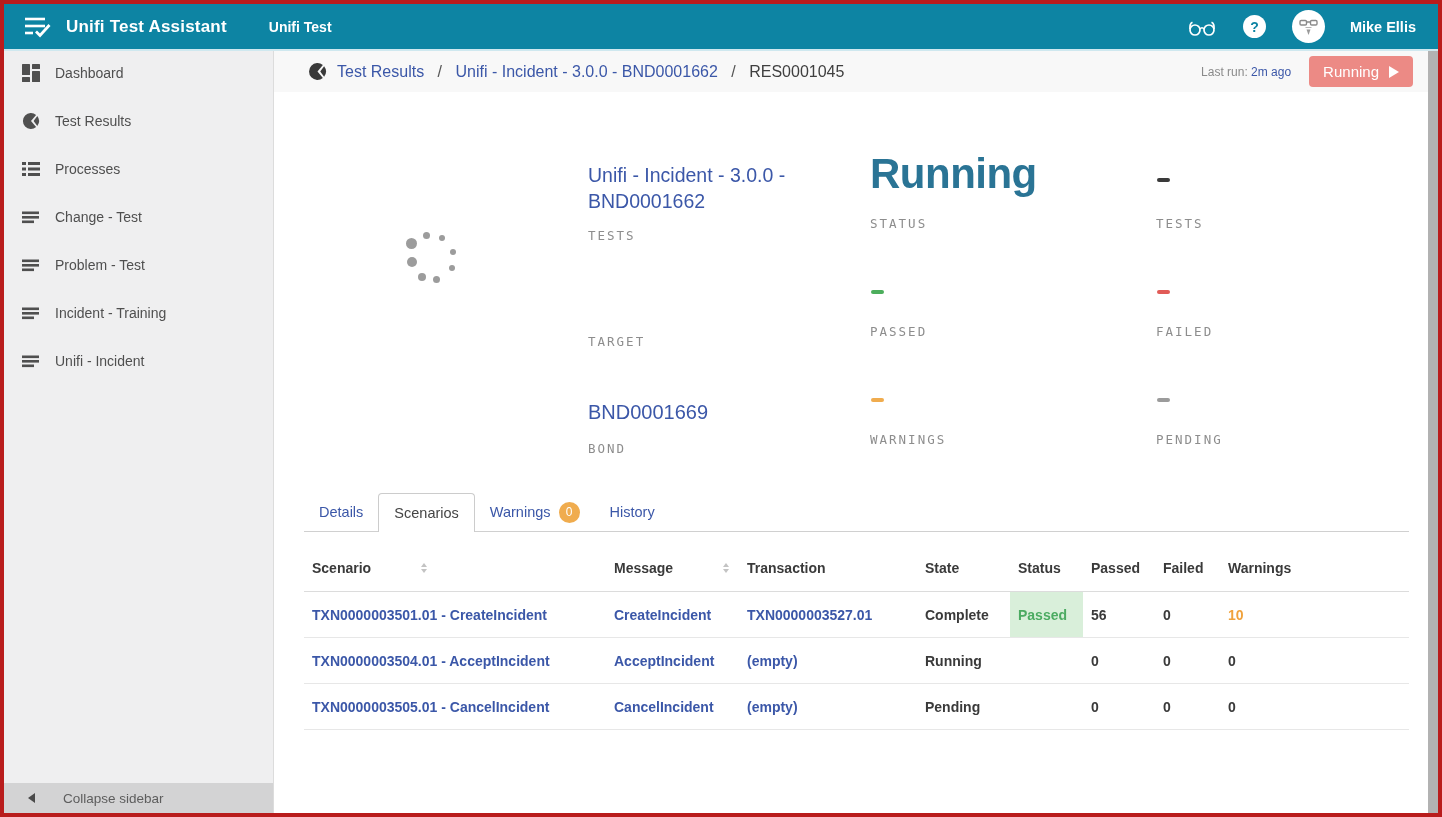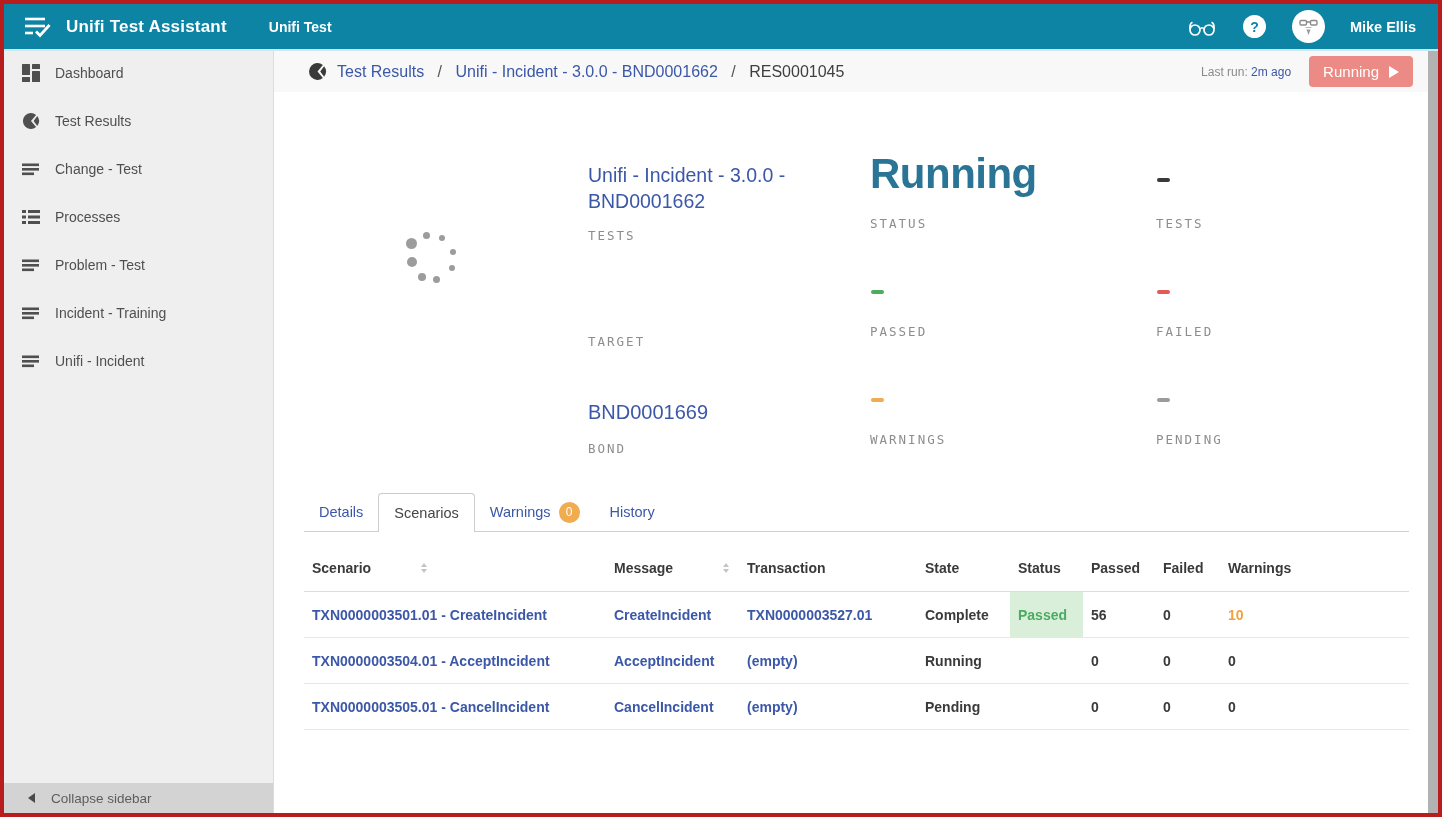--- a/index.html
+++ b/index.html
@@ -41,21 +41,21 @@
     position:absolute; left:0; top:45px; bottom:0; width:270px;
     background:#efeff0; border-right:1px solid #dcdcdc;
   }
   .nav-item {
     height:48px; display:flex; align-items:center; padding-left:17px; gap:14px;
     color:#4f4f4f; font-size:14px; cursor:pointer;
   }
   .nav-ic { width:20px; height:20px; flex:0 0 20px; display:flex; align-items:center; }
   .collapse-bar {
     position:absolute; left:0; right:0; bottom:0; height:30px; background:#d3d3d4;
-    display:flex; align-items:center; padding-left:24px; gap:16px; cursor:pointer;
+    display:flex; align-items:center; padding-left:24px; gap:28px; cursor:pointer;
     color:#5d5d5d; font-size:13.5px;
   }
   .collapse-arrow { width:0; height:0; border-top:5px solid transparent; border-bottom:5px solid transparent; border-right:7px solid #4a4a4a; }
 
   
   .content { position:absolute; left:270px; top:45px; right:0; bottom:0; background:#fff; }
   .page-header {
     position:absolute; left:0; top:0; right:10px; height:43px; background:#f8f8f8;
     border-top:2px solid #cfe8ef; display:flex; align-items:center; padding:0 15px 0 33px;
   }
@@ -198,39 +198,39 @@
         <svg viewBox="0 0 20 20" width="20" height="20" fill="#4f4f4f">
           <path d="M10,10 L15.1,3.9 A8 8 0 1 0 15.1,16.1 Z"></path>
           <path d="M16.3,5.1 A8 8 0 0 1 16.3,14.9 L12.6,10 Z"></path>
         </svg>
       </span>
       <span>Test Results</span>
     </div>
     <div class="nav-item">
       <span class="nav-ic">
         <svg viewBox="0 0 20 20" width="20" height="20" fill="#4f4f4f">
-          <rect x="1" y="4.5" width="17" height="2.6"></rect>
-            <rect x="1" y="9" width="17" height="2.6"></rect>
-            <rect x="1" y="13.5" width="12" height="2.6"></rect>
-        </svg>
-      </span>
-      <span>Change - Test</span>
-    </div>
-    <div class="nav-item">
-      <span class="nav-ic">
-        <svg viewBox="0 0 20 20" width="20" height="20" fill="#4f4f4f">
           <rect x="1" y="3" width="4" height="3"></rect>
             <rect x="7" y="3" width="12" height="3"></rect>
           <rect x="1" y="8.5" width="4" height="3"></rect>
             <rect x="7" y="8.5" width="12" height="3"></rect>
           <rect x="1" y="14" width="4" height="3"></rect>
             <rect x="7" y="14" width="12" height="3"></rect>
         </svg>
       </span>
       <span>Processes</span>
+    </div>
+    <div class="nav-item">
+      <span class="nav-ic">
+        <svg viewBox="0 0 20 20" width="20" height="20" fill="#4f4f4f">
+          <rect x="1" y="4.5" width="17" height="2.6"></rect>
+            <rect x="1" y="9" width="17" height="2.6"></rect>
+            <rect x="1" y="13.5" width="12" height="2.6"></rect>
+        </svg>
+      </span>
+      <span>Change - Test</span>
     </div>
     <div class="nav-item">
       <span class="nav-ic">
         <svg viewBox="0 0 20 20" width="20" height="20" fill="#4f4f4f">
           <rect x="1" y="4.5" width="17" height="2.6"></rect>
             <rect x="1" y="9" width="17" height="2.6"></rect>
             <rect x="1" y="13.5" width="12" height="2.6"></rect>
         </svg>
       </span>
       <span>Problem - Test</span>

